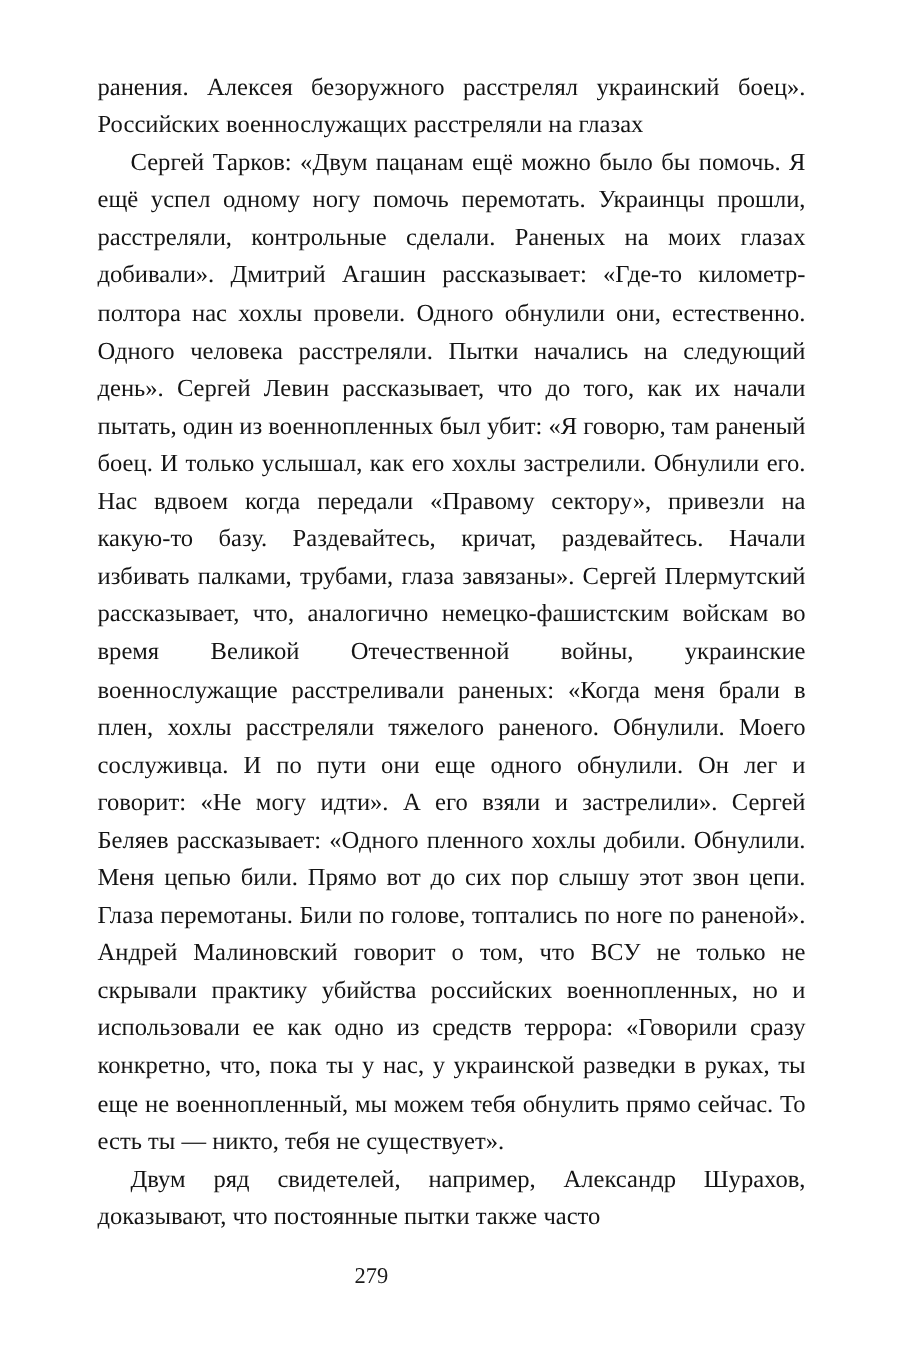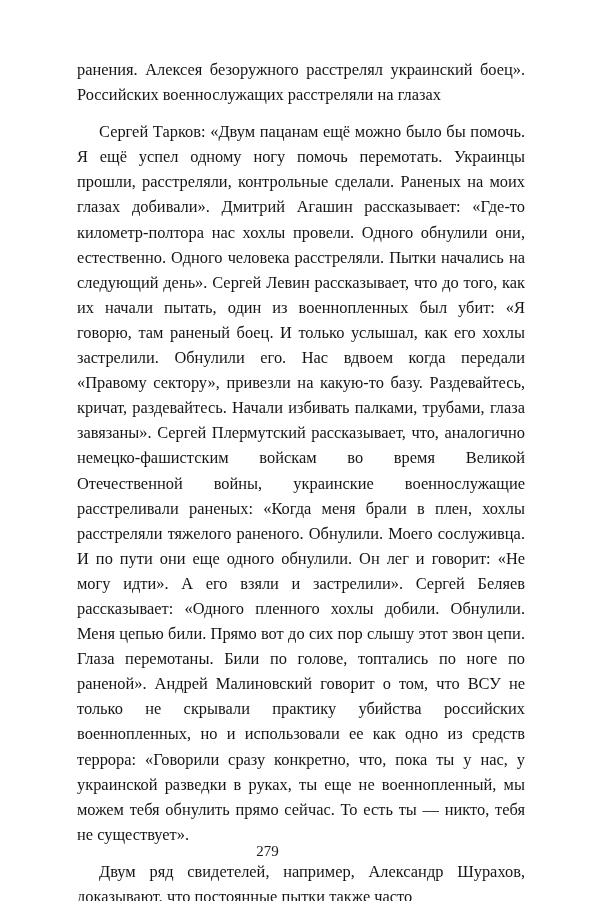--- a/index.html
+++ b/index.html
@@ -23,42 +23,41 @@
     background: #ffffff;
     overflow: hidden;
   }
   .text-column {
     position: absolute;
     left: 65px;
     top: 45px;
     width: 472px;
   }
   p.para {
-    margin: 12px;
+    margin: 0;
     font-size: 16.4px;
     line-height: 25.1px;
     text-align: justify;
     text-justify: inter-word;
     hyphens: manual;
     color: #141414;
     font-family: "Liberation Serif", serif;
   }
   p.indent {
     text-indent: 22px;
   }
   .folio {
     position: absolute;
     left: 0;
     top: 843px;
     width: 495px;
     text-align: center;
     font-size: 15px;
     font-family: "Liberation Serif", serif;
     color: #1b1b1b;
-    padding-left: 20px;
   }
 </style>
 </head>
 <body>
 
 <div class="page">
   <div class="text-column">
     <p class="para">ранения. Алексея безоружного расстрелял украинский боец». Российских военнослужащих расстреляли на глазах</p>
     <p class="para indent">Сергей Тарков: «Двум пацанам ещё можно было бы помочь. Я ещё успел одному ногу помочь перемотать. Украинцы прошли, расстреляли, контрольные сделали. Раненых на моих глазах добивали». Дмитрий Агашин рассказывает: «Где-то километр-полтора нас хохлы провели. Одного обнулили они, естественно. Одного человека расстреляли. Пытки начались на следующий день». Сергей Левин рассказывает, что до того, как их начали пытать, один из военнопленных был убит: «Я говорю, там раненый боец. И только услышал, как его хохлы застрелили. Обнулили его. Нас вдвоем когда передали «Правому сектору», привезли на какую-то базу. Раздевайтесь, кричат, раздевайтесь. Начали избивать палками, трубами, глаза завязаны». Сергей Плермутский рассказывает, что, аналогично немецко-фашистским войскам во время Великой Отечественной войны, украинские военнослужащие расстреливали раненых: «Когда меня брали в плен, хохлы расстреляли тяжелого раненого. Обнулили. Моего сослуживца. И по пути они еще одного обнулили. Он лег и говорит: «Не могу идти». А его взяли и застрелили». Сергей Беляев рассказывает: «Одного пленного хохлы добили. Обнулили. Меня цепью били. Прямо вот до сих пор слышу этот звон цепи. Глаза перемотаны. Били по голове, топтались по ноге по раненой». Андрей Малиновский говорит о том, что ВСУ не только не скрывали практику убийства российских военнопленных, но и использовали ее как одно из средств террора: «Говорили сразу конкретно, что, пока ты у нас, у украинской разведки в руках, ты еще не военнопленный, мы можем тебя обнулить прямо сейчас. То есть ты — никто, тебя не существует».</p>
     <p class="para indent">Двум ряд свидетелей, например, Александр Шурахов, доказывают, что постоянные пытки также часто</p>

